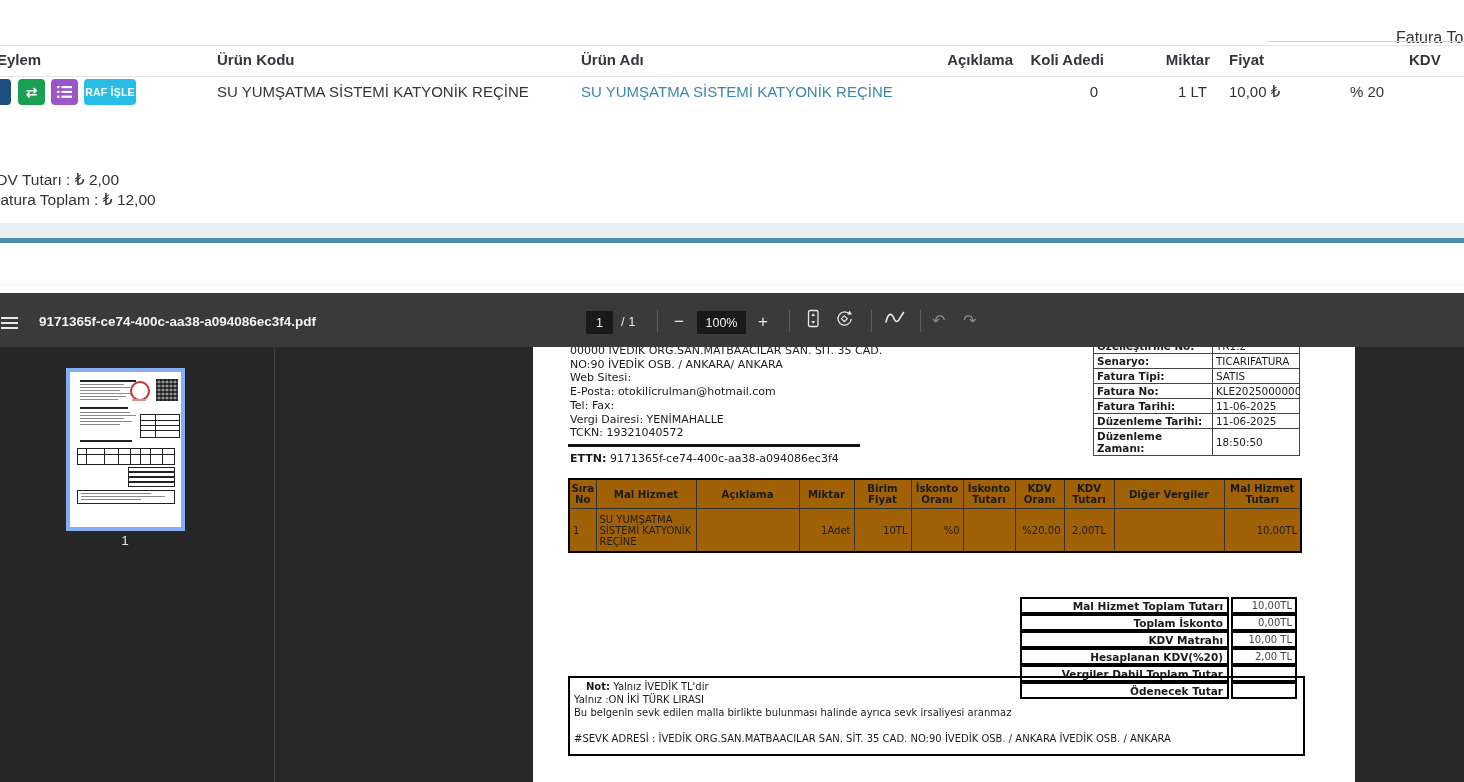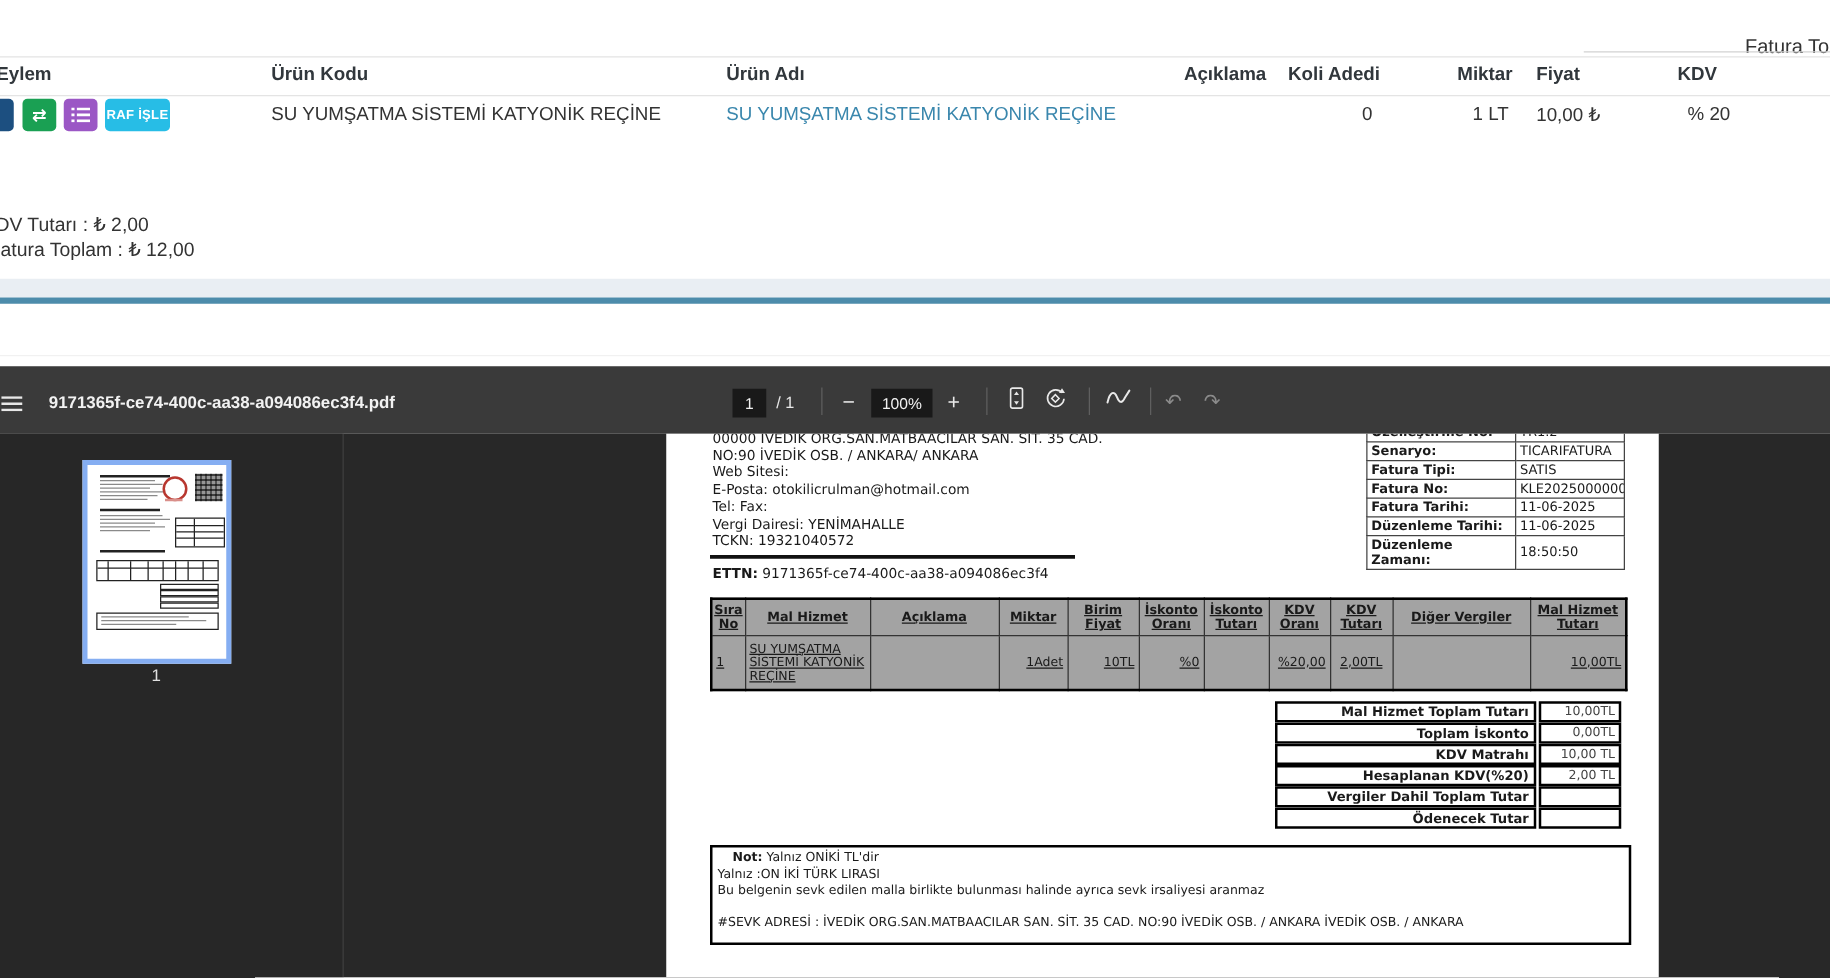--- a/index.html
+++ b/index.html
@@ -42,32 +42,32 @@
   .thumb-panel{left:0;top:0;width:274px;height:435px;background:#272727;}
   .thumb-divider{left:274px;top:0;width:1px;height:435px;background:#3f3f3f;}
   .thumb-sel{left:66px;top:21px;width:111px;height:155px;background:#fff;border:4px solid #85aef2;}
   .thumb-label{left:100px;top:186px;width:50px;text-align:center;color:#e0e0e0;font-size:13.5px;}
   .tl{position:absolute;background:#8a8a8a;}
   .tld{position:absolute;background:#222;}
   .tbox{position:absolute;border:1px solid #222;}
 
   
   .pdf-page{left:533px;top:0;width:794px;height:435px;background:#fff;overflow:hidden;
-            font-family:"DejaVu Sans",sans-serif;color:#1a1a1a;}
+            font-family:"DejaVu Sans",sans-serif;color:#1a1a1a;padding-left:28px;}
   .seller{left:37px;top:-3px;font-size:11px;line-height:13.7px;white-space:nowrap;}
   .thickline{left:35px;top:97px;width:292px;height:3px;background:#111;}
   .ettn{left:37px;top:105px;font-size:11px;white-space:nowrap;}
   .meta{left:560px;top:-9px;width:207px;border-collapse:collapse;table-layout:fixed;}
   .meta td{border:1px solid #444;font-size:10.4px;padding:1px 3px;height:12px;overflow:hidden;}
   .meta .ml{width:112px;font-weight:bold;}
-  .items{left:35px;top:131px;border-collapse:collapse;table-layout:fixed;background:#a3a3a3;border:2px solid #000;text-decoration:underline;}
+  .items{left:35px;top:131px;border-collapse:collapse;table-layout:fixed;background:#a16207;border:2px solid #000;}
   .items th,.items td{border:1px solid #333;overflow:hidden;}
   .items th{font-size:10.2px;font-weight:bold;text-align:center;height:28px;padding:0 1px;}
   .items td{font-size:10px;height:40px;padding:1px 3px;vertical-align:middle;}
-  .tot-row{position:absolute;display:flex;gap:2px;}
+  .tot-row{position:absolute;display:flex;gap:2px;margin-top:36px;}
   .tot-label,.tot-value{border:2px solid #000;box-sizing:border-box;height:17px;display:flex;
                         align-items:center;justify-content:flex-end;background:#fff;}
   .tot-label{width:209px;font-weight:bold;font-size:10.5px;padding-right:4px;}
   .tot-value{width:66px;font-size:10px;padding-right:3px;color:#444;}
   .notebox{left:35px;top:329px;width:725px;height:72px;border:2px solid #000;font-size:10px;line-height:13px;padding:2px 4px;}
   .note-ind{text-indent:12px;}
 </style>
 </head>
 <body>
 
@@ -78,21 +78,21 @@
   <div class="abs grid-border-top"></div>
   <div class="abs grid-border-bottom"></div>
 
   <div class="abs col-h" style="left:-3px">Eylem</div>
   <div class="abs col-h" style="left:217px">Ürün Kodu</div>
   <div class="abs col-h" style="left:581px">Ürün Adı</div>
   <div class="abs col-h ralign" style="left:913px;width:100px">Açıklama</div>
   <div class="abs col-h ralign" style="left:1004px;width:100px">Koli Adedi</div>
   <div class="abs col-h ralign" style="left:1110px;width:100px">Miktar</div>
   <div class="abs col-h" style="left:1229px">Fiyat</div>
-  <div class="abs col-h" style="left:1342px">KDV</div>
+  <div class="abs col-h" style="left:1409px">KDV</div>
 
   <div class="abs btn btn-info">
     <span>i</span>
   </div>
   <div class="abs btn btn-transfer">
     <span>⇄</span>
   </div>
   <div class="abs btn btn-list">
     <svg width="15" height="12">
       <rect x="0" y="0" width="2.6" height="2.2" fill="#fff"></rect>
@@ -313,21 +313,21 @@
       <div class="tot-row" style="left:487px;top:282px">
         <div class="tot-label">Vergiler Dahil Toplam Tutar</div>
           <div class="tot-value"></div>
       </div>
       <div class="tot-row" style="left:487px;top:299px">
         <div class="tot-label">Ödenecek Tutar</div>
           <div class="tot-value"></div>
       </div>
 
       <div class="abs notebox">
-        <div class="note-ind"><b>Not:</b><span> Yalnız ONİKİ TL'dir</span></div>
+        <div class="note-ind"><b>Not:</b><span> Yalnız İVEDİK TL'dir</span></div>
         <div>Yalnız :ON İKİ TÜRK LIRASI</div>
         <div>Bu belgenin sevk edilen malla birlikte bulunması halinde ayrıca sevk irsaliyesi aranmaz</div>
         <div>&nbsp;</div>
         <div>#SEVK ADRESİ : İVEDİK ORG.SAN.MATBAACILAR SAN. SİT. 35 CAD. NO:90 İVEDİK OSB. / ANKARA İVEDİK OSB. / ANKARA</div>
       </div>
     </div>
 
   </div>
 </div>
 

